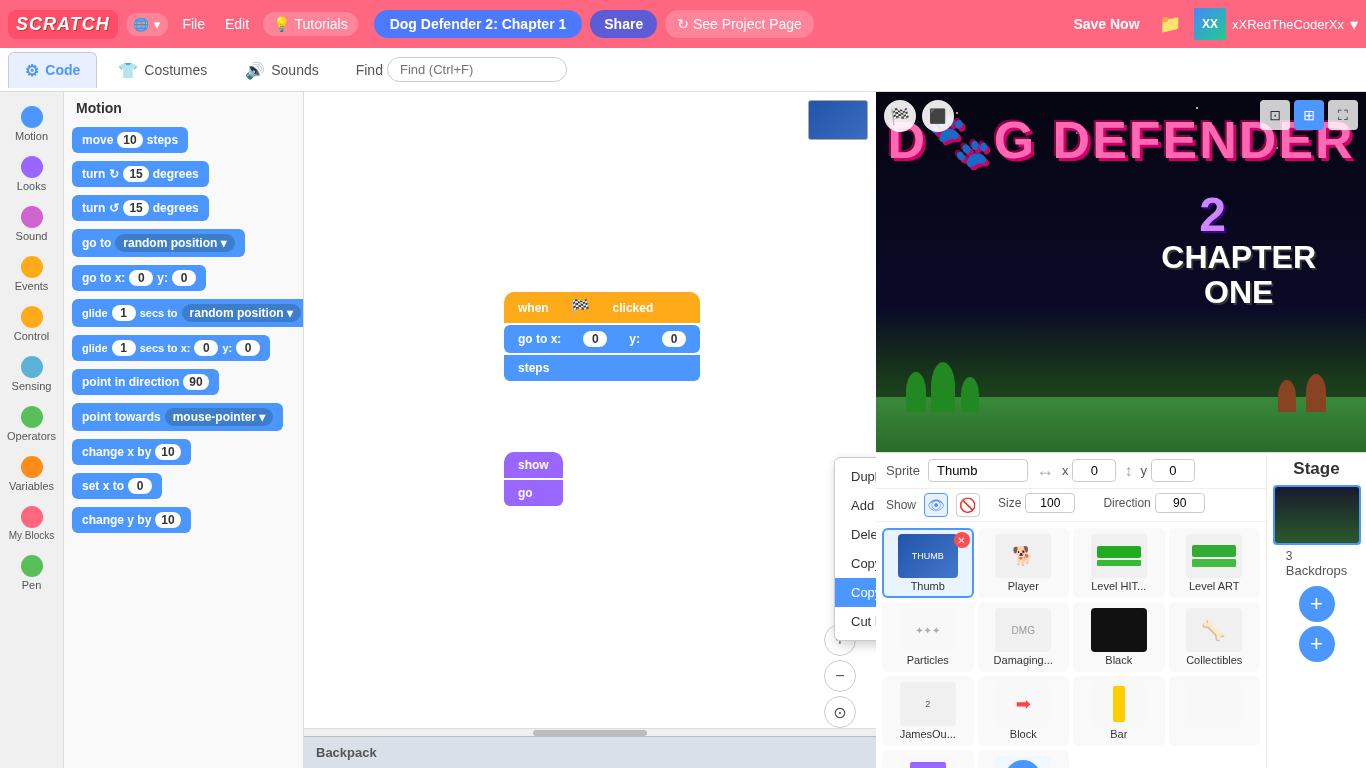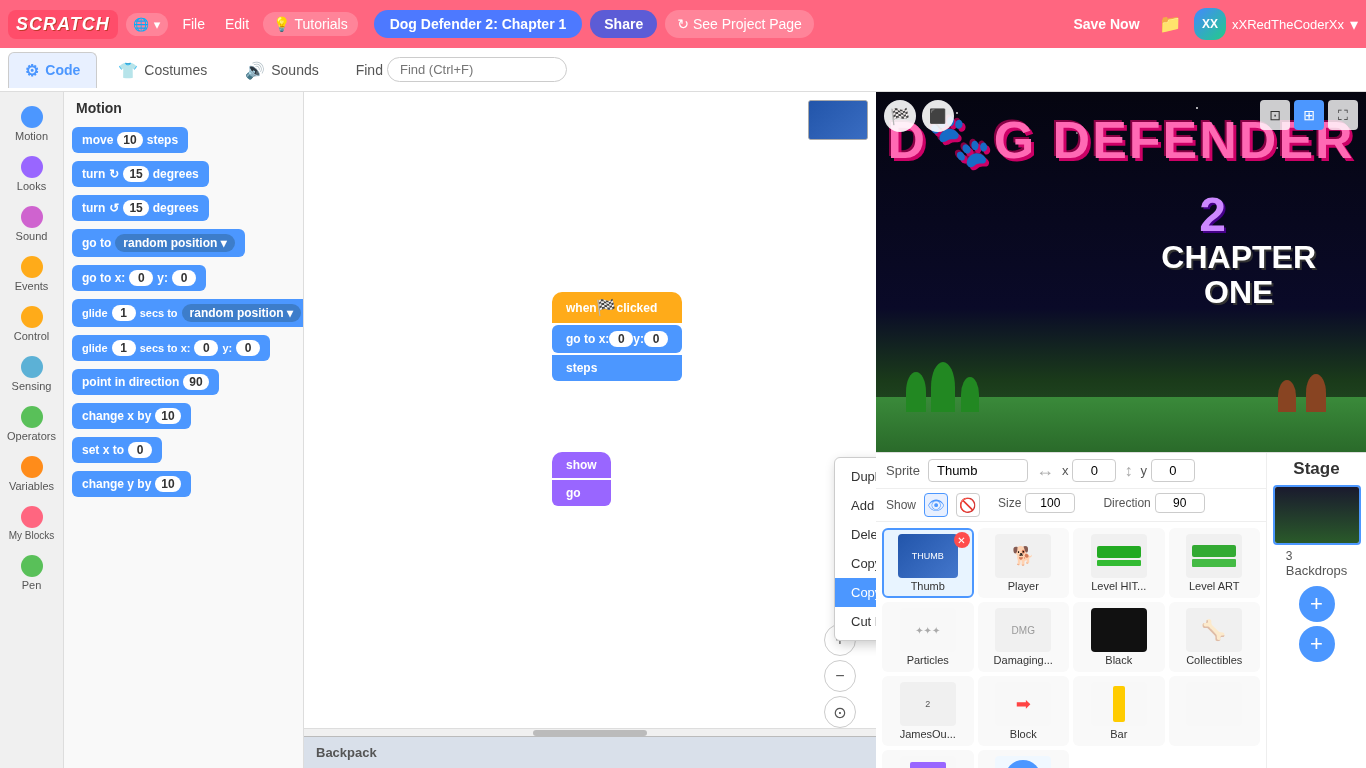--- a/index.html
+++ b/index.html
@@ -42,21 +42,21 @@
     .nav-save-btn {
       color: white; font-size: 14px; font-weight: 600; cursor: pointer; padding: 4px 8px;
     }
     .nav-folder {
       color: white; font-size: 18px; cursor: pointer; padding: 4px;
     }
     .nav-avatar {
       display: flex; align-items: center; gap: 6px; cursor: pointer;
     }
     .avatar-img {
-      width: 32px; height: 32px; border-radius: 12px; background: linear-gradient(135deg, #4488ff, #22cc88);
+      width: 32px; height: 32px; border-radius: 1px; background: linear-gradient(135deg, #4488ff, #22cc88);
       display: flex; align-items: center; justify-content: center; color: white; font-size: 12px; font-weight: bold;
     }
     .avatar-name { color: white; font-size: 13px; }
 
     
     .second-nav {
       display: flex; align-items: center; background: white; height: 44px;
       border-bottom: 1px solid #ddd; padding: 0 8px; gap: 4px;
     }
     .tab-btn {
@@ -127,21 +127,21 @@
     .script-canvas {
       width: 100%; height: 100%; position: relative;
     }
     
     .canvas-block-group {
       position: absolute;
     }
     .canvas-block {
       display: flex; align-items: center; border-radius: 6px;
       padding: 5px 12px; font-size: 12px; font-weight: 600; color: white;
-      gap: 0; margin-bottom: 0; position: relative; margin-left: 48px;
+      gap: 22px; margin-bottom: 0; position: relative;
     }
     .canvas-block-yellow { background: #ffab19; border-radius: 10px 10px 0 0; }
     .canvas-block-blue { background: #4c97ff; }
     .canvas-block-purple { background: #9966ff; }
     .cblock-input {
       background: white; color: #333; border-radius: 10px;
       padding: 1px 6px; font-size: 12px; min-width: 24px; text-align: center;
     }
     .canvas-zoom-controls {
       position: absolute; bottom: 40px; right: 20px;
@@ -449,20 +449,26 @@
       </div>
     </div>
 
     <div class="block-row">
       <div class="block block-blue">
         <span>point in direction</span>
         <span class="block-input">90</span>
       </div>
     </div>
 
+    <div class="block-row">
+      <div class="block block-blue">
+        <span>point towards</span>
+        <span class="block-dropdown">mouse-pointer ▾</span>
+      </div>
+    </div>
 
     <div class="block-row">
       <div class="block block-blue">
         <span>change x by</span>
         <span class="block-input">10</span>
       </div>
     </div>
 
     <div class="block-row">
       <div class="block block-blue">

